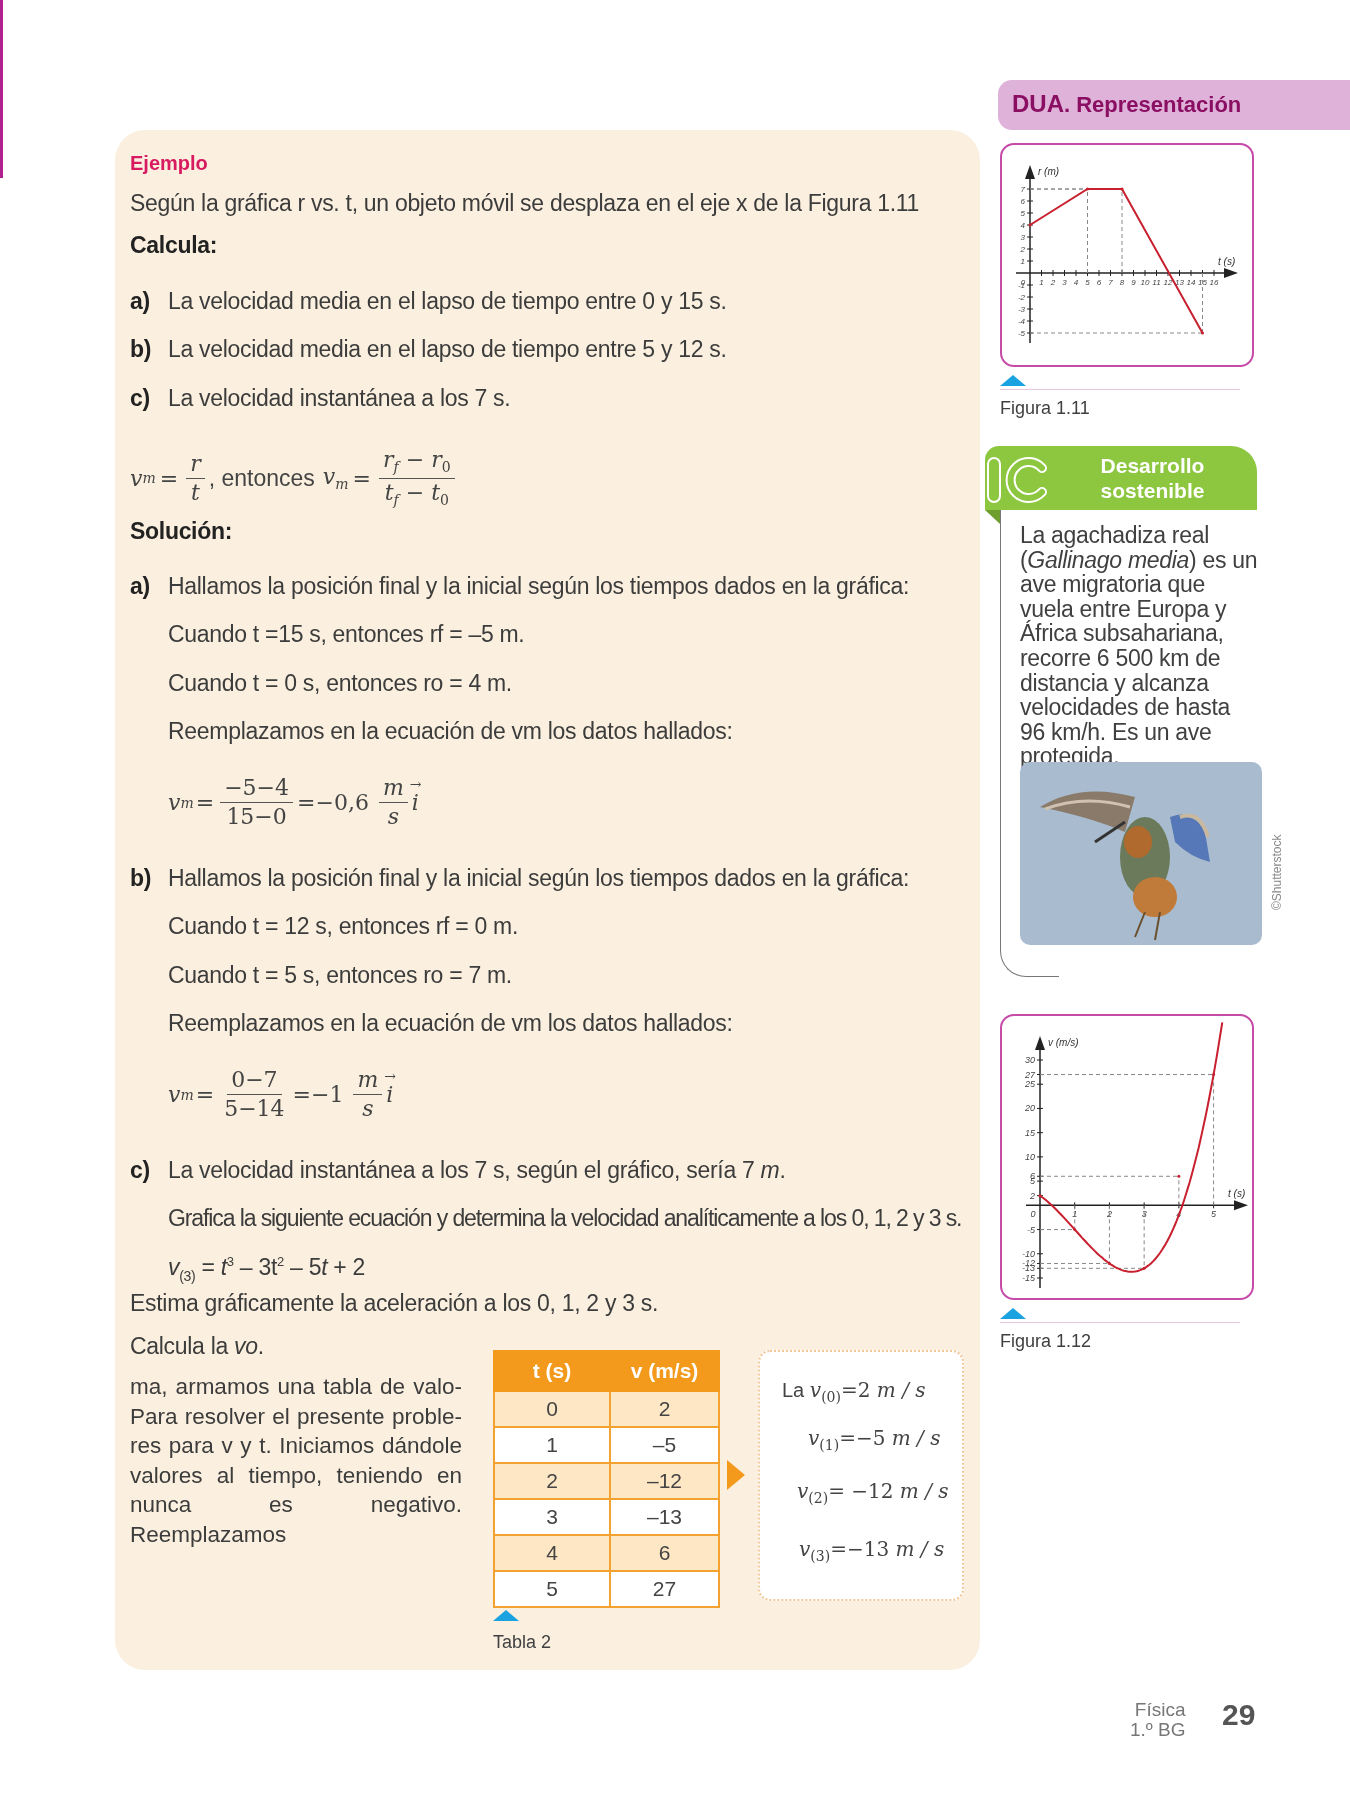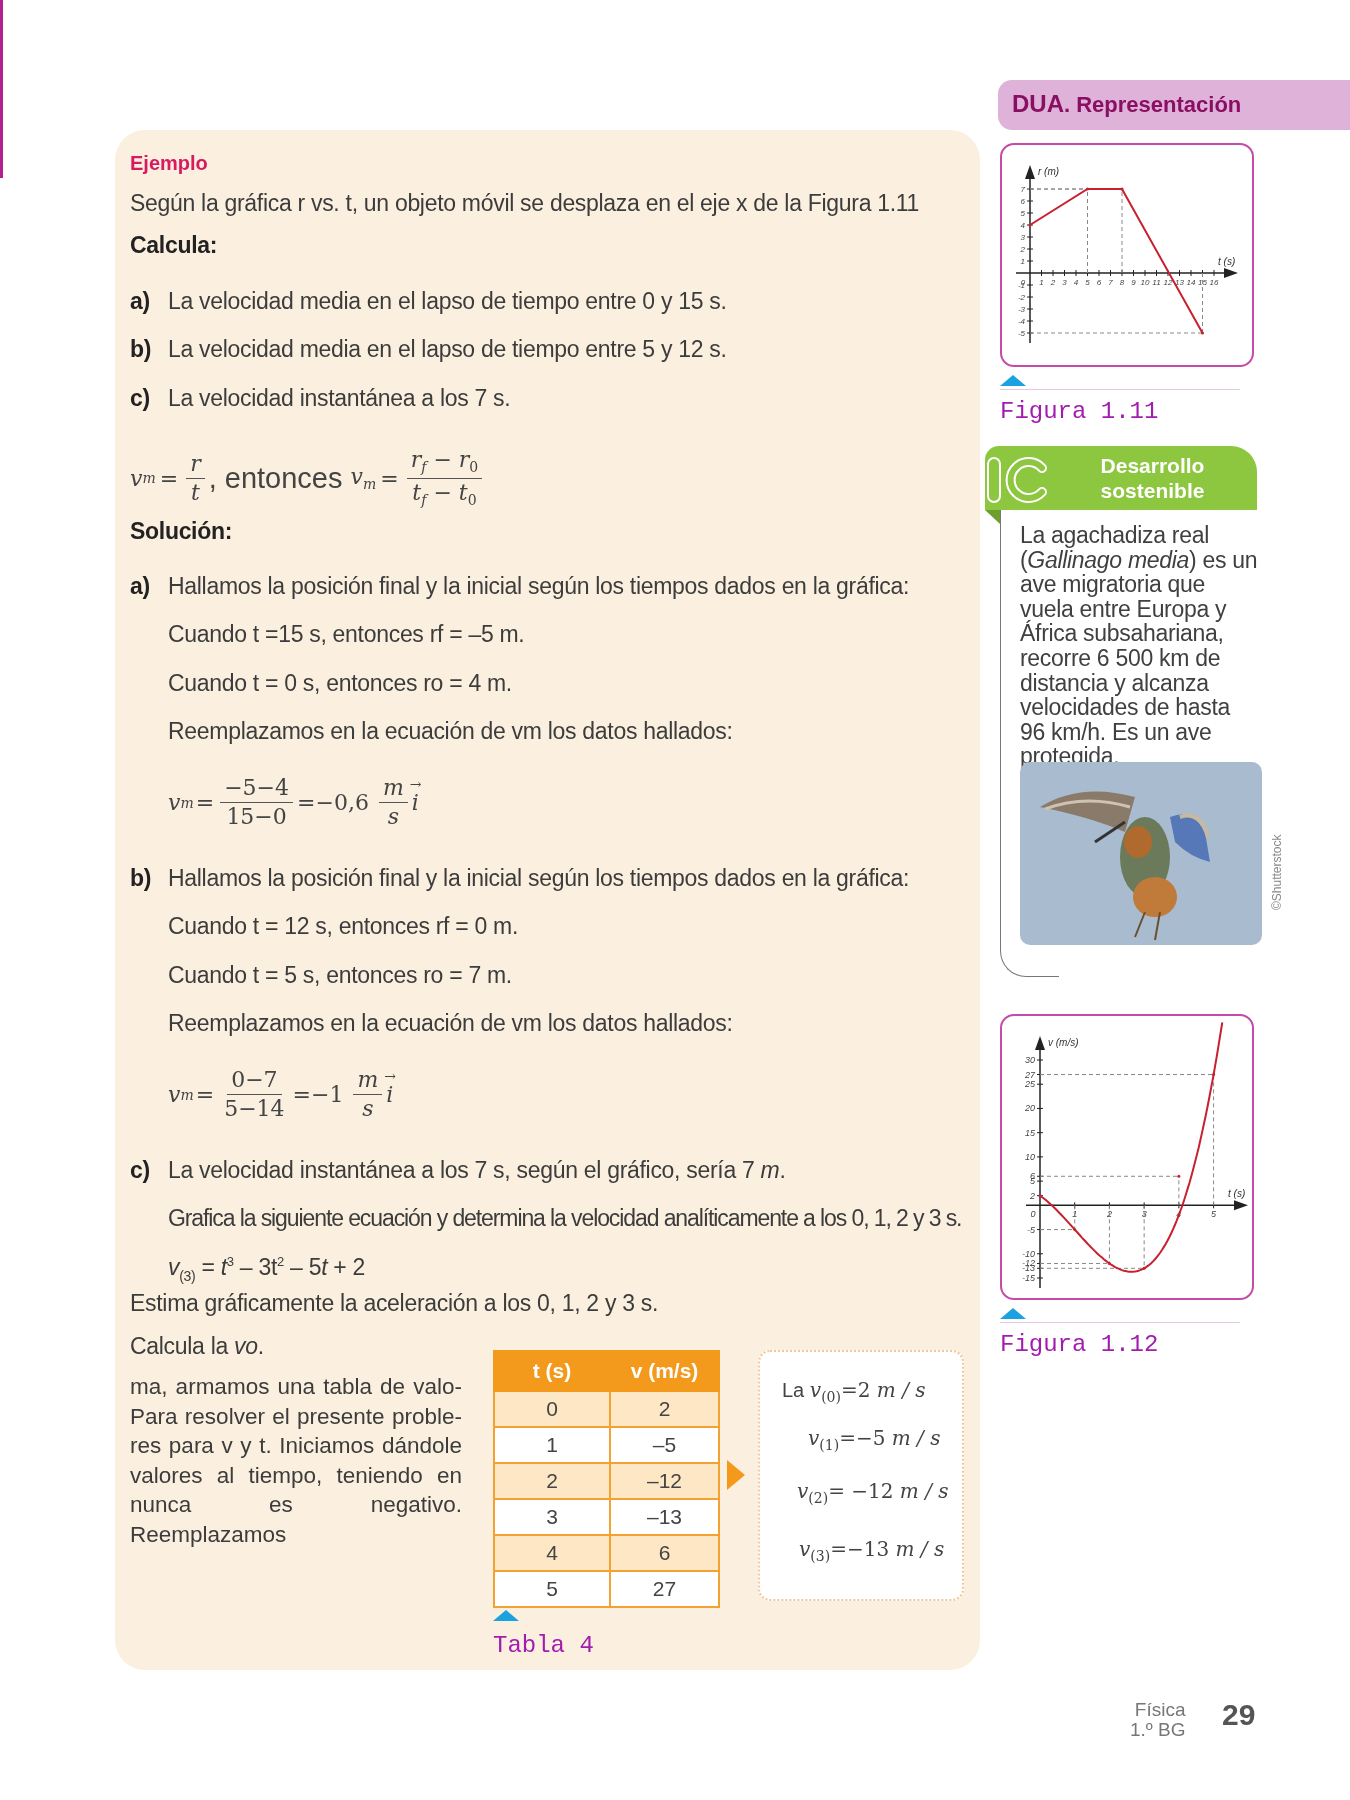--- a/index.html
+++ b/index.html
@@ -14,21 +14,21 @@
   .math { font-family:"DejaVu Serif", serif; font-size:22px; color:#444; }
   .math i { font-style:italic; }
   .frac { display:inline-flex; flex-direction:column; align-items:center; vertical-align:middle; margin:0 4px; }
   .frac .num { padding:0 4px 2px; border-bottom:1.5px solid #555; line-height:1.1; }
   .frac .den { padding:2px 4px 0; line-height:1.1; }
   sub { font-size:14px; }
   .dua-head { left:998px; top:80px; width:352px; height:50px; background:#dfb2da; border-radius:14px 0 0 14px; }
   .dua-title { left:1012px; top:90px; font-size:24px; color:#8a0e62; font-weight:bold; }
   .dua-title .rep { font-size:22px; }
   .fig-box { background:#fff; border:2px solid #c64aa8; border-radius:14px; }
-  .fig-caption { font-size:24px; color:#a21caf;font-family:Liberation Mono, monospace; }
+  .fig-caption { font-size:18px; color:#404040; }
   .tri { width:0; height:0; border-left:13px solid transparent; border-right:13px solid transparent; border-bottom:11px solid #1aa3e0; }
   .cap-line { height:1px; background:#e6c8e0; }
   .green-head { left:985px; top:446px; width:272px; height:64px; background:#8dc63f; border-radius:14px 26px 0 0; }
   .green-title { left:1060px; top:453px; width:185px; text-align:center; color:#fff; font-weight:bold; font-size:21px; line-height:25px; }
   .ic-icon { left:984px; top:452px; }
   .sus-frame { left:1000px; top:510px; width:58px; height:466px; border-left:1.5px solid #777; border-bottom:1.5px solid #777; border-bottom-left-radius:26px; }
   .sus-text { left:1020px; top:523px; width:240px; font-size:23px; line-height:24.6px; color:#404040; letter-spacing:-0.3px; }
   .bird { left:1020px; top:762px; width:242px; height:183px; border-radius:10px; background:#a9bccf; overflow:hidden; }
   .credit { left:1270px; top:910px; font-size:12px; color:#888; transform:rotate(-90deg); transform-origin:left top; white-space:nowrap; }
   table.vt { border-collapse:collapse; font-size:21px; color:#444; }
@@ -57,21 +57,21 @@
 <div class="abs txt" style="left:130px;top:385px;"><span class="lbl">c)</span><span>La velocidad instantánea a los 7 s.</span></div>
 
 <div class="abs math" style="left:130px;top:448px;display:flex;align-items:center;">
   <i>v</i>
     <sub><i>m</i></sub>
   <span style="margin:0 4px;">=</span>
   <span class="frac">
       <span class="num"><i>r</i></span>
       <span class="den"><i>t</i></span>
     </span>
-  <span style="font-family:'Liberation Sans',sans-serif;font-size:29px;">, entonces</span>
+  <span style="font-family:'Liberation Sans',sans-serif;font-size:23px;">, entonces</span>
   <span style="margin-left:8px;"><i>v</i><sub><i>m</i></sub></span>
   <span style="margin:0 4px;">=</span>
   <span class="frac">
     <span class="num"><i>r</i><sub><i>f</i></sub> <span>−</span> <i>r</i><sub>0</sub></span>
     <span class="den"><i>t</i><sub><i>f</i></sub> <span>−</span> <i>t</i><sub>0</sub></span>
   </span>
 </div>
 
 <div class="abs txt bold" style="left:130px;top:518px;">Solución:</div>
 
@@ -159,21 +159,21 @@
           <td>6</td>
         </tr>
       <tr class="wht">
           <td>5</td>
           <td>27</td>
         </tr>
     </tbody>
   </table>
 </div>
 <div class="abs tri" style="left:493px;top:1610px;"></div>
-<div class="abs fig-caption" style="left:493px;top:1632px;">Tabla 4</div>
+<div class="abs fig-caption" style="left:493px;top:1632px;">Tabla 2</div>
 
 <div class="abs play"></div>
 
 <div class="abs dotbox"></div>
 <div class="abs math" style="left:782px;top:1378px;font-size:20px;"><span style="font-family:'Liberation Sans',sans-serif;">La </span><i>v</i><sub>(0)</sub><span>=2</span> <i>m / s</i></div>
 <div class="abs math" style="left:808px;top:1426px;font-size:20px;"><i>v</i><sub>(1)</sub><span>=−5</span> <i>m / s</i></div>
 <div class="abs math" style="left:797px;top:1479px;font-size:20px;"><i>v</i><sub>(2)</sub><span>= −12</span> <i>m / s</i></div>
 <div class="abs math" style="left:799px;top:1537px;font-size:20px;"><i>v</i><sub>(3)</sub><span>=−13</span> <i>m / s</i></div>
 
 <div class="abs dua-head"></div>

